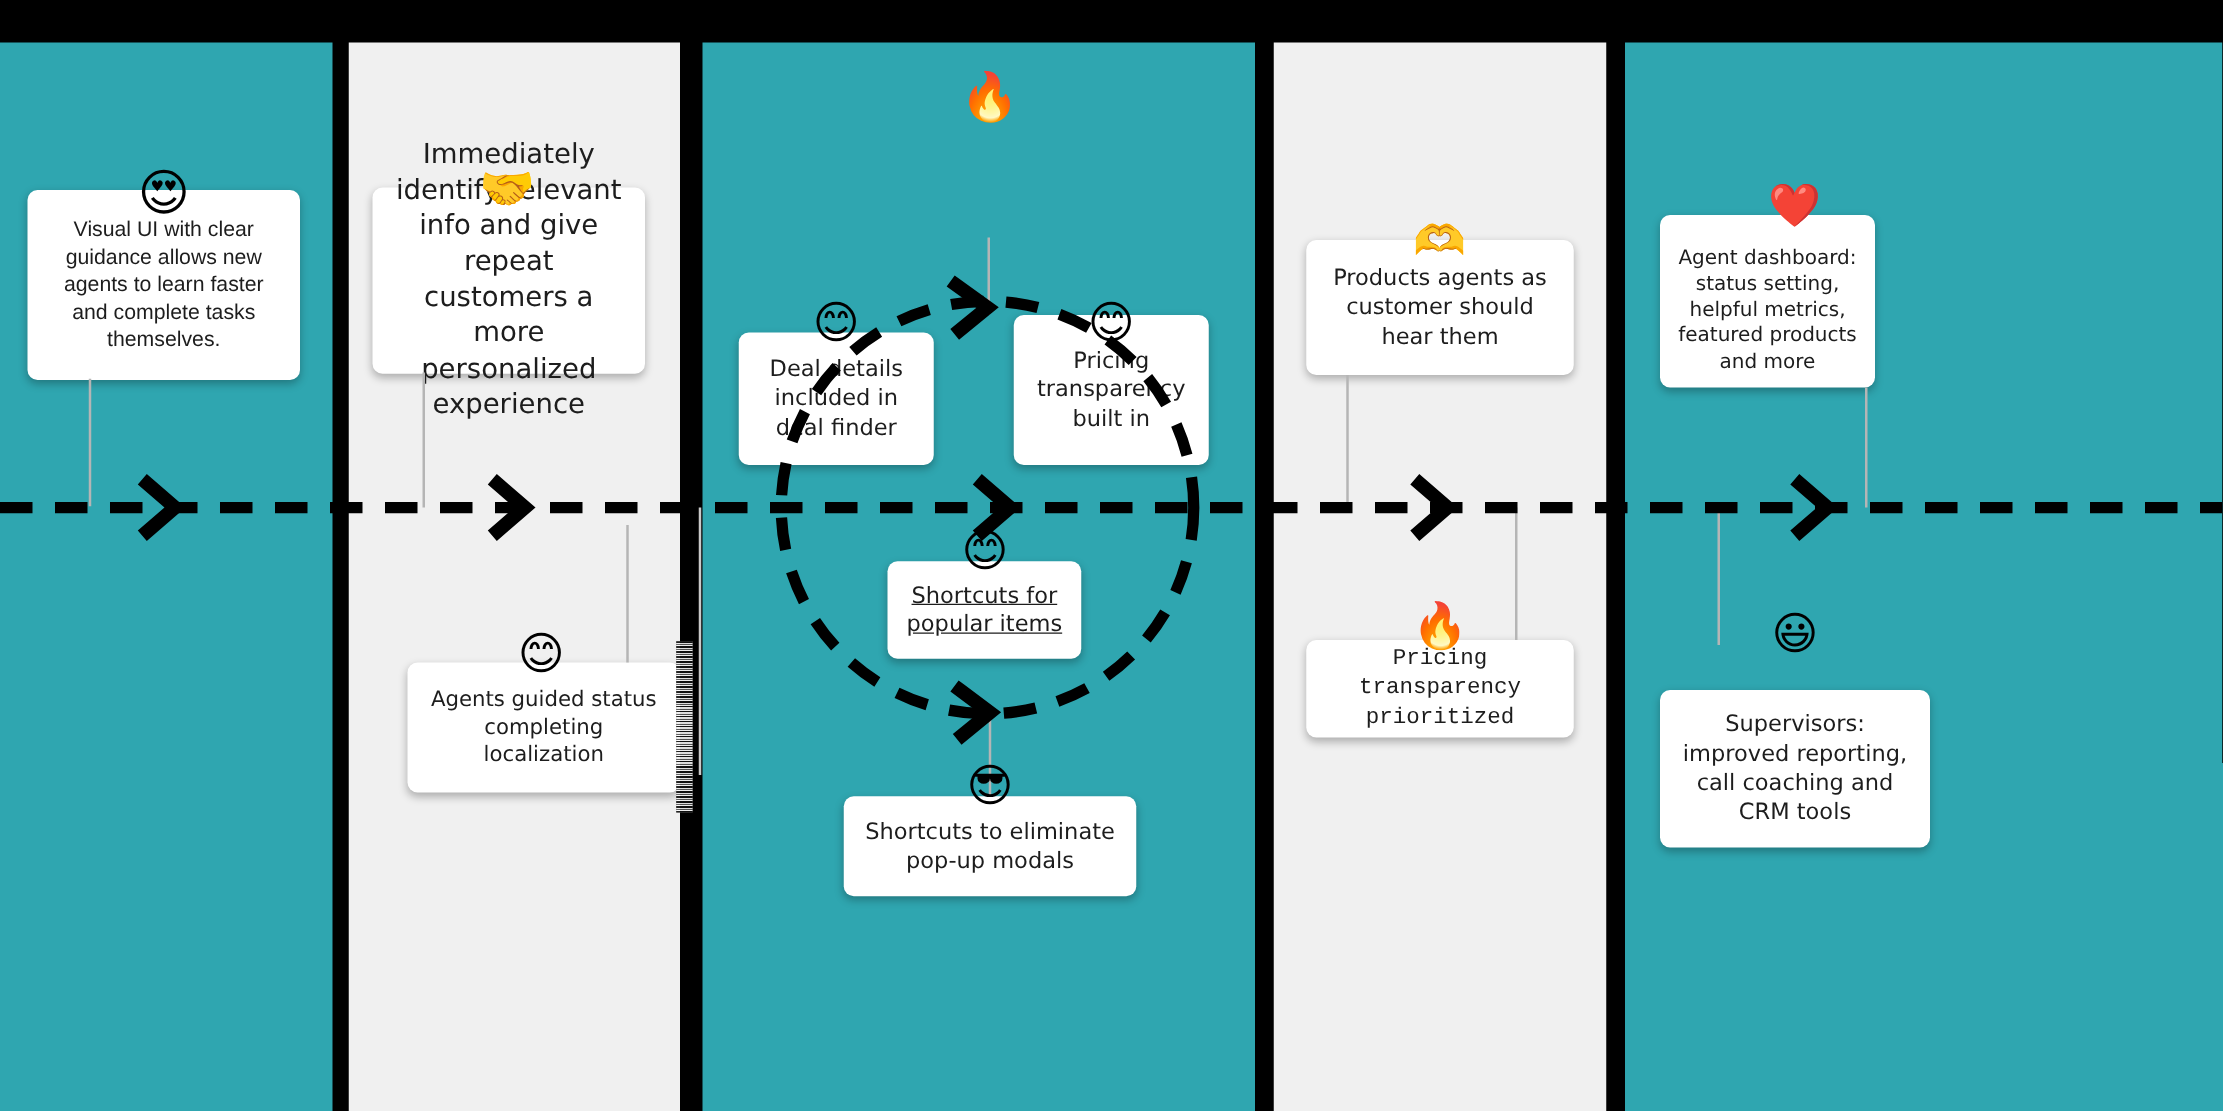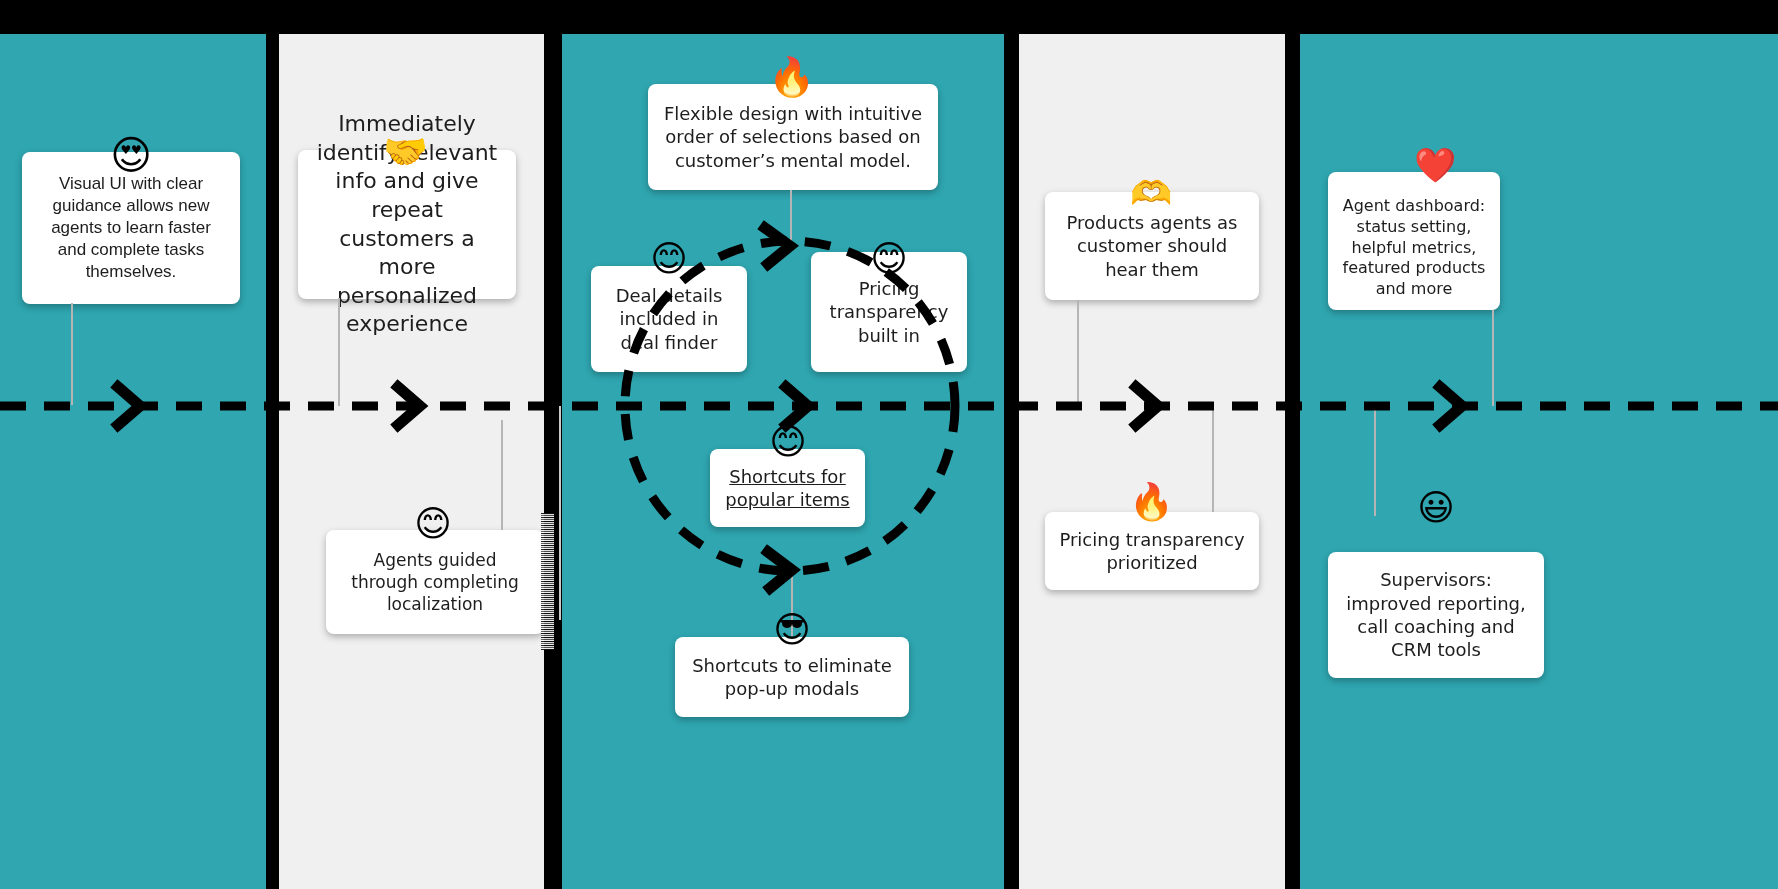--- a/index.html
+++ b/index.html
@@ -112,27 +112,24 @@
     <span class="txt">Visual UI with clear guidance allows new agents to learn faster and complete tasks themselves.</span>
   </div>
   <div class="emoji" style="left:107px;top:135px;width:48px;font-size:40px;">😍</div>
 
   <div class="card f-b" style="left:298px;top:150px;width:218px;height:149px;font-size:22px;justify-content:center;">
     <span class="txt">Immediately identify relevant info and give repeat customers a more personalized experience</span>
   </div>
   <div class="emoji" style="left:382px;top:134px;width:48px;font-size:36px;">🤝</div>
 
   <div class="card f-b" style="left:326px;top:530px;width:218px;height:104px;font-size:17px;">
-    <span class="txt">Agents guided through completing localization</span>
+    <span class="txt">Agents guided status completing localization</span>
   </div>
   <div class="emoji" style="left:409px;top:506px;width:48px;font-size:36px;">😊</div>
 
-  <div class="card f-b" style="left:648px;top:84px;width:290px;height:106px;font-size:18px;">
-    <span class="txt">Flexible design with intuitive order of selections based on customer’s mental model.</span>
-  </div>
   <div class="emoji" style="left:768px;top:58px;width:48px;font-size:38px;">🔥</div>
 
   <div class="card f-b" style="left:591px;top:266px;width:156px;height:106px;font-size:18px;">
     <span class="txt">Deal details included in deal finder</span>
   </div>
   <div class="emoji" style="left:645px;top:241px;width:48px;font-size:36px;">😊</div>
 
   <div class="card f-b" style="left:811px;top:252px;width:156px;height:120px;font-size:18px;">
     <span class="txt">Pricing transparency built in</span>
   </div>
@@ -146,21 +143,21 @@
   <div class="card f-b" style="left:675px;top:637px;width:234px;height:80px;font-size:18px;">
     <span class="txt">Shortcuts to eliminate pop-up modals</span>
   </div>
   <div class="emoji" style="left:768px;top:612px;width:48px;font-size:36px;">😎</div>
 
   <div class="card f-b" style="left:1045px;top:192px;width:214px;height:108px;font-size:18px;">
     <span class="txt">Products agents as customer should hear them</span>
   </div>
   <div class="emoji" style="left:1128px;top:176px;width:48px;font-size:34px;">🫶</div>
 
-  <div class="card f-b" style="left:1045px;top:512px;width:214px;height:78px;font-size:18px;">
+  <div class="card f-b" style="left:1045px;top:512px;width:214px;height:78px;font-size:18px;font-family:Liberation Mono, monospace;">
     <span class="txt">Pricing transparency prioritized</span>
   </div>
   <div class="emoji" style="left:1128px;top:484px;width:48px;font-size:36px;">🔥</div>
 
   <div class="card f-b" style="left:1328px;top:172px;width:172px;height:138px;font-size:16px;align-items:flex-end;">
     <span class="txt">Agent dashboard: status setting, helpful metrics, featured products and more</span>
   </div>
   <div class="emoji" style="left:1412px;top:148px;width:48px;font-size:34px;">❤️</div>
 
   <div class="card f-b" style="left:1328px;top:516px;width:216px;height:126px;font-size:18px;margin-top:36px;">

